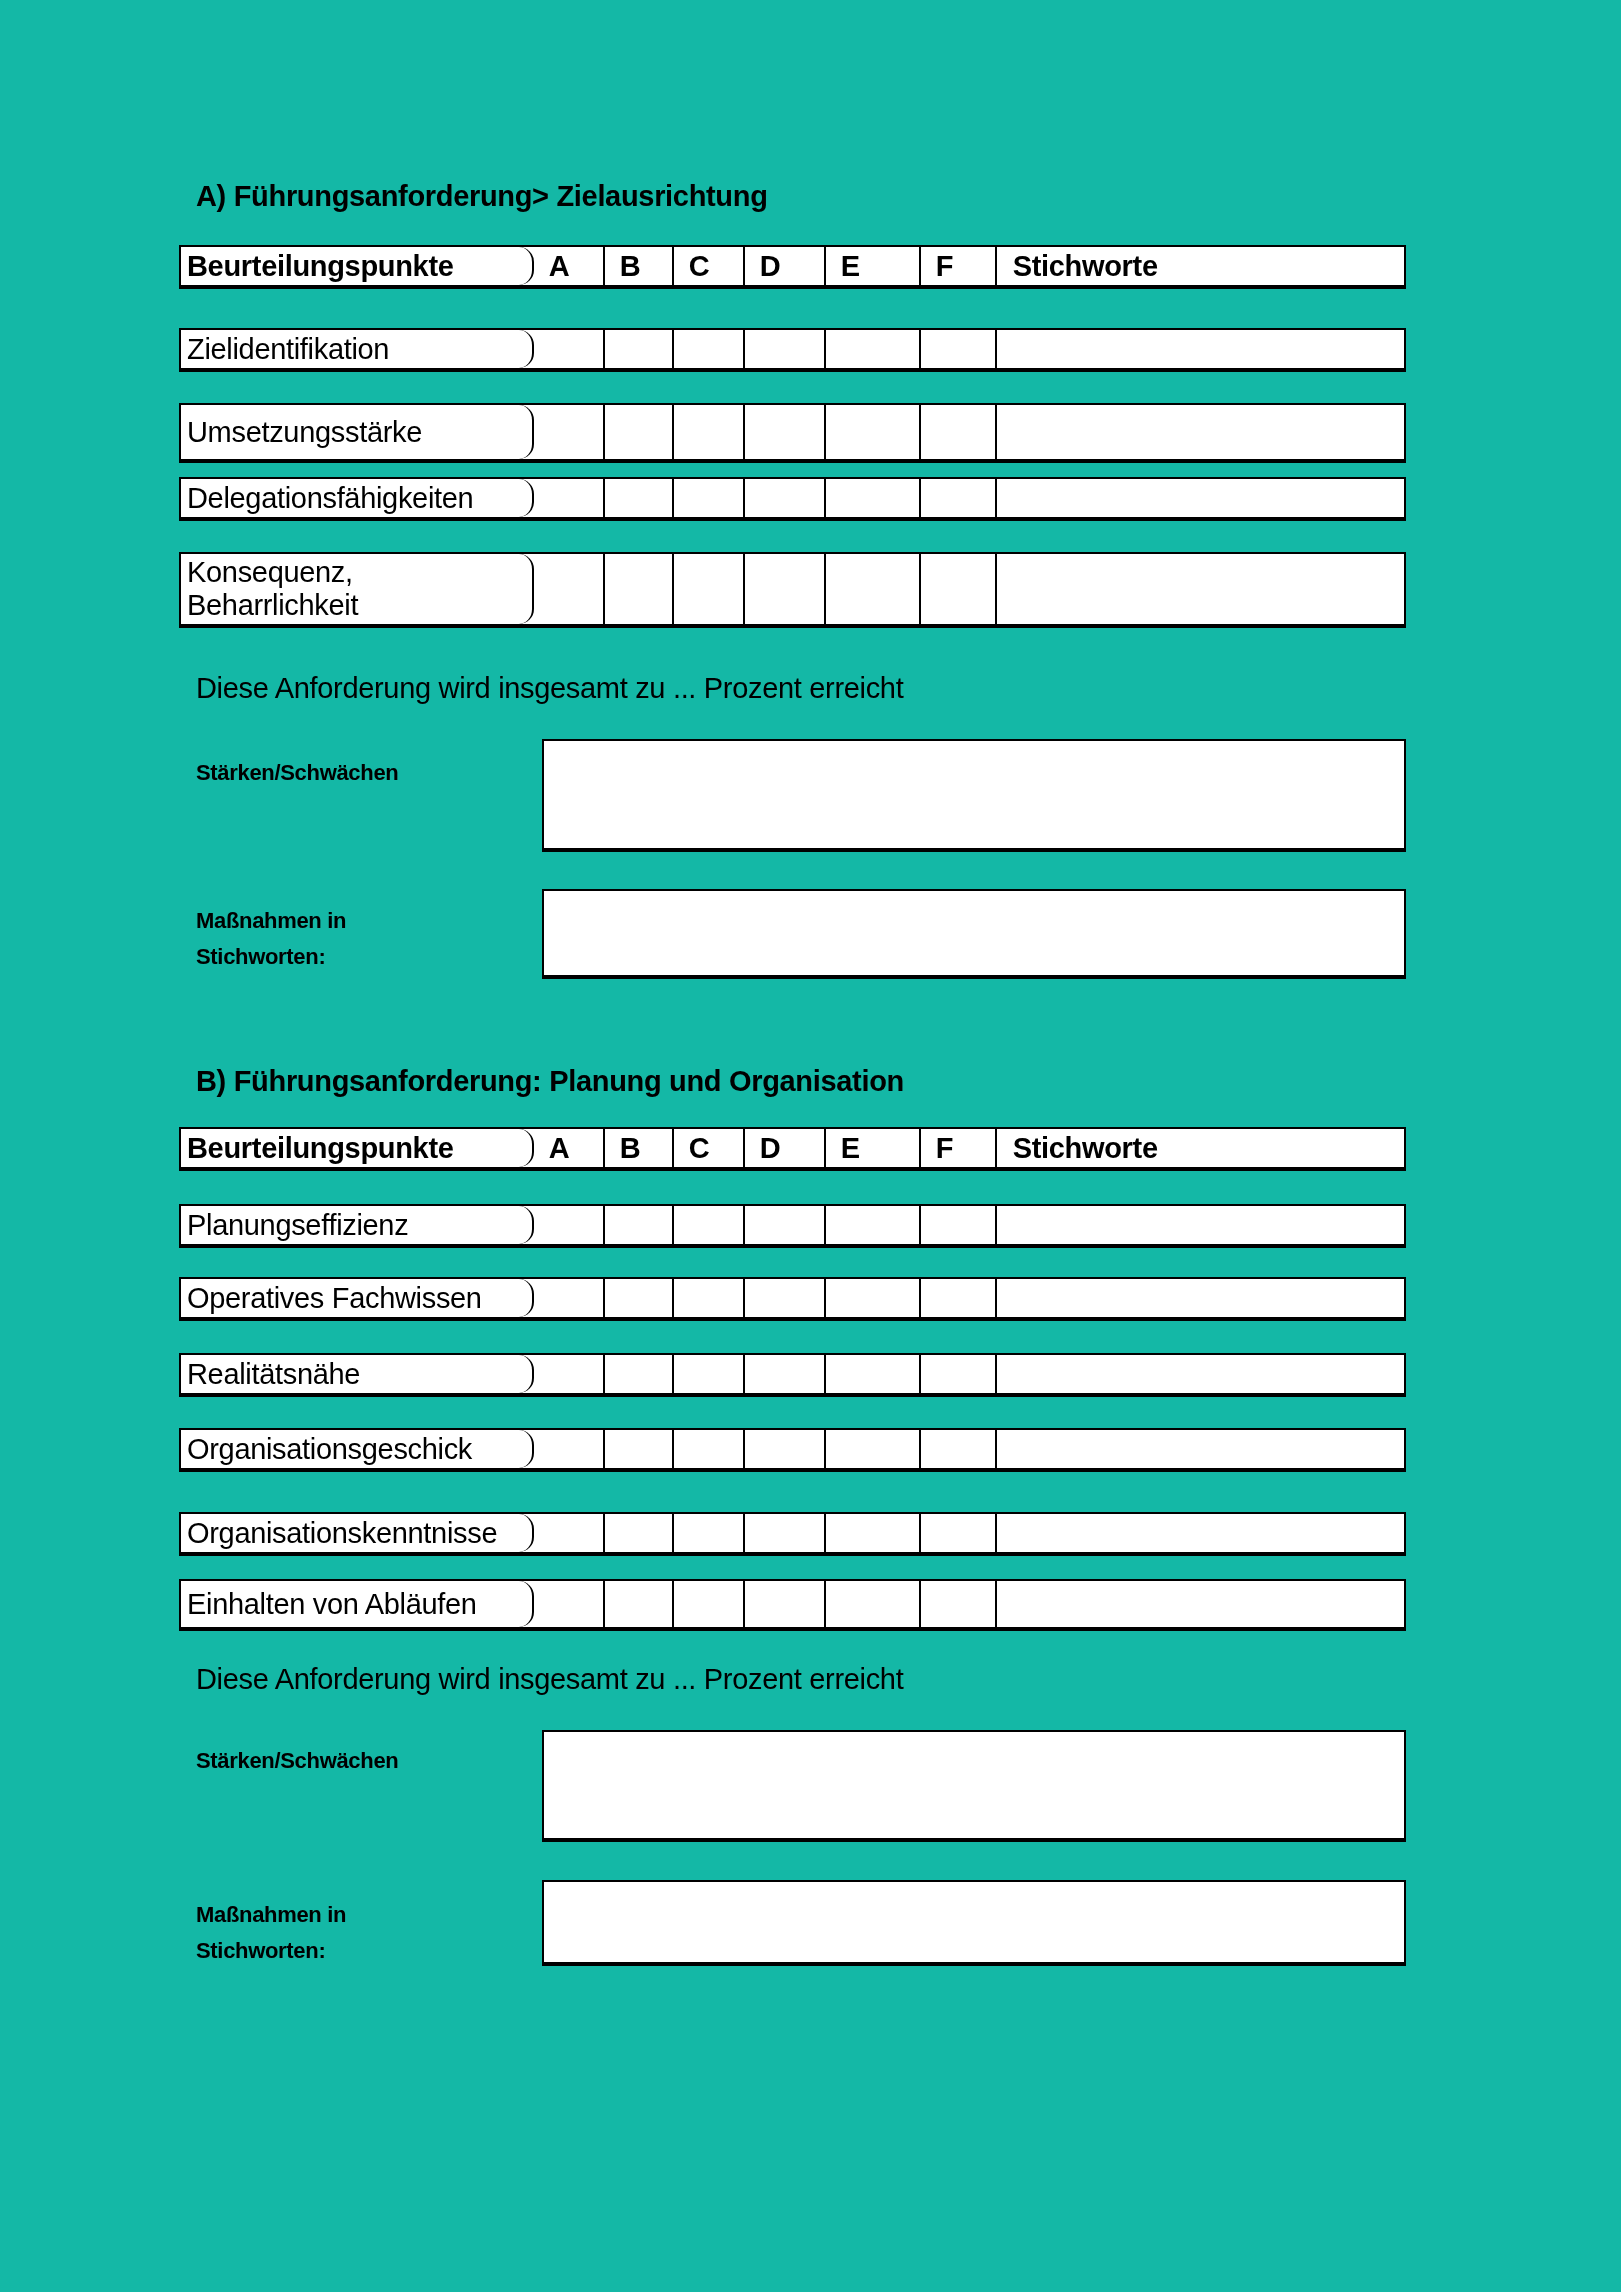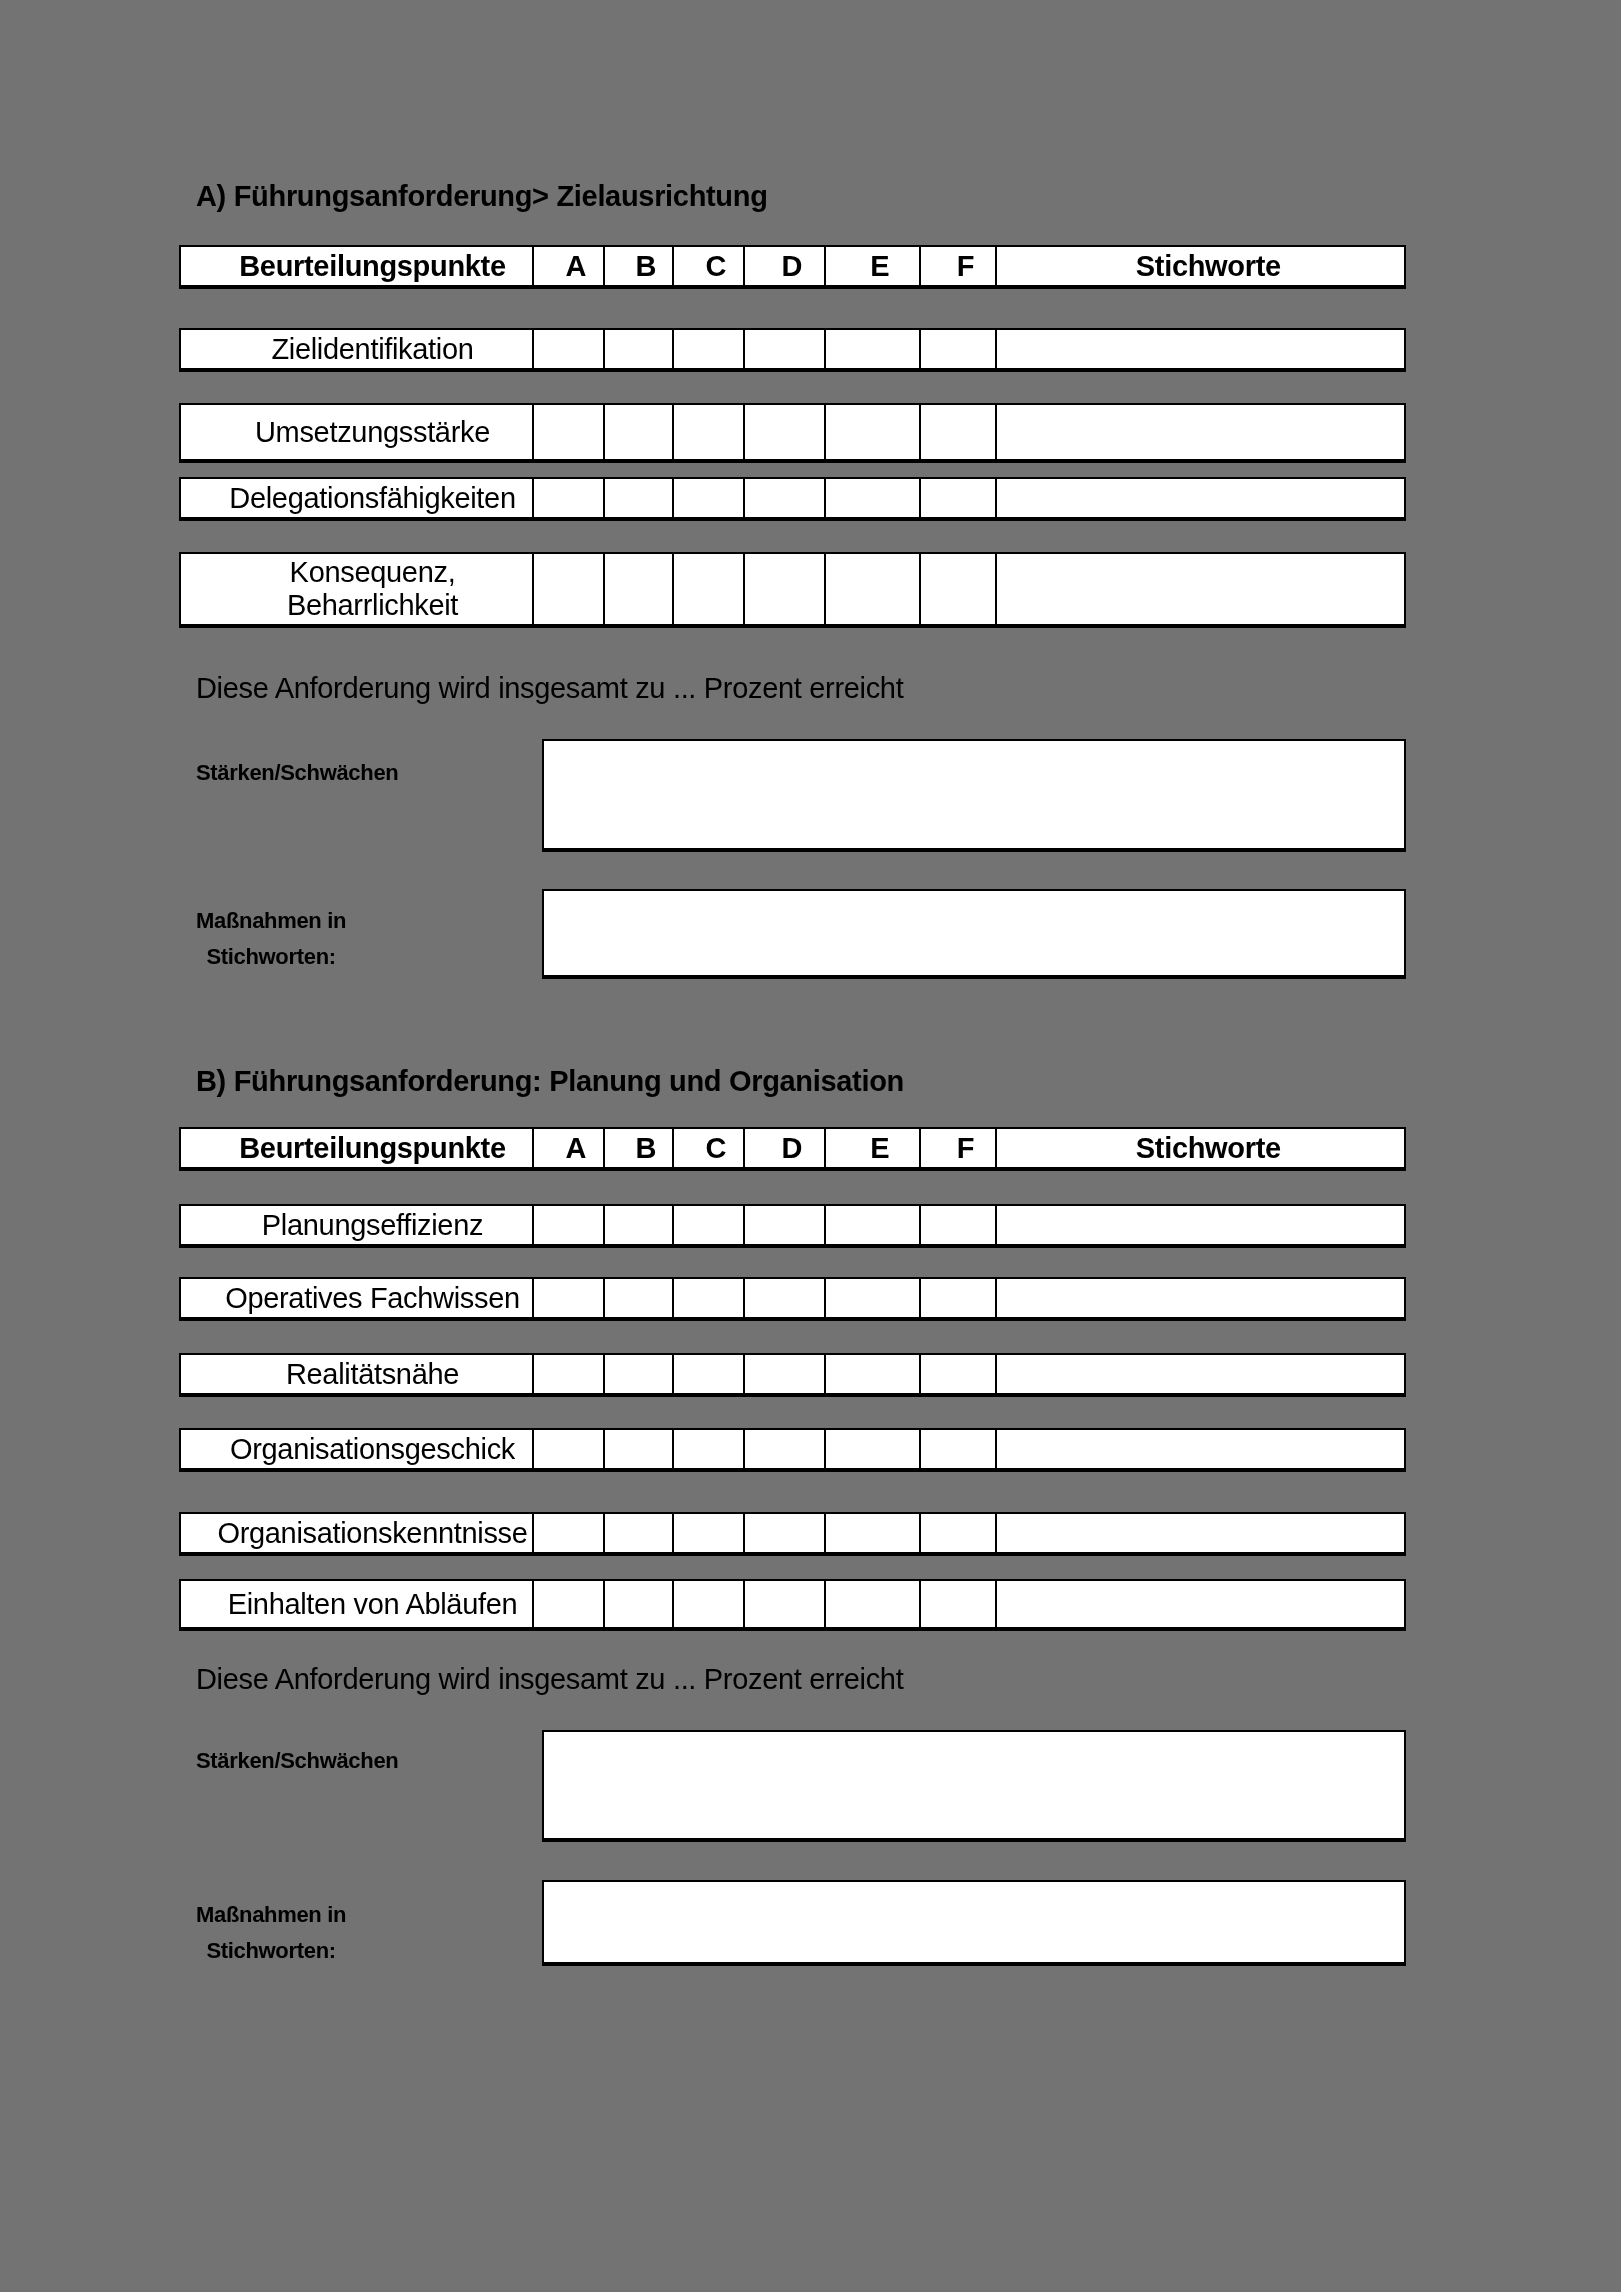--- a/index.html
+++ b/index.html
@@ -3,21 +3,21 @@
 <meta charset="utf-8">
 <style>
   html, body { margin:0; padding:0; }
   body {
     width:1621px; height:2293px;
     background:#ffffff;
     font-family:"Liberation Sans", sans-serif;
     color:#000;
     letter-spacing:-0.02em;
   }
-  .page { position:relative; width:1621px; height:2293px; background:#737373; overflow:hidden;text-align:center; }
+  .page { position:relative; width:1621px; height:2293px; background:#14b8a6; overflow:hidden; }
 
   .heading {
     position:absolute; left:196px;
     font-size:29px; font-weight:bold; line-height:35px; white-space:nowrap;
   }
   .para {
     position:absolute; left:196px;
     font-size:29px; line-height:35px; white-space:nowrap;
   }
   .side-label {
@@ -35,21 +35,21 @@
     box-sizing:border-box;
   }
   .cell {
     border-right:2px solid #000;
     display:flex; flex-direction:column; justify-content:center;
     font-size:29px; line-height:33px;
     overflow:hidden; white-space:nowrap;
     box-sizing:border-box;
   }
   .cell:last-child { border-right:none; }
-  .cell.labelcell { padding-left:32px; }
+  .cell.labelcell { padding-left:6px;border-radius:15px; }
   .cell.gradecell { padding-left:14.7px; }
   .cell.kwcell    { padding-left:15.7px; }
   .rowbox.header .cell { font-weight:bold; }
 
   .fillbox {
     position:absolute; left:542px; width:864px;
     border:2px solid #000;
     border-bottom-width:4.9px;
     background:#fff;
     box-sizing:border-box;

